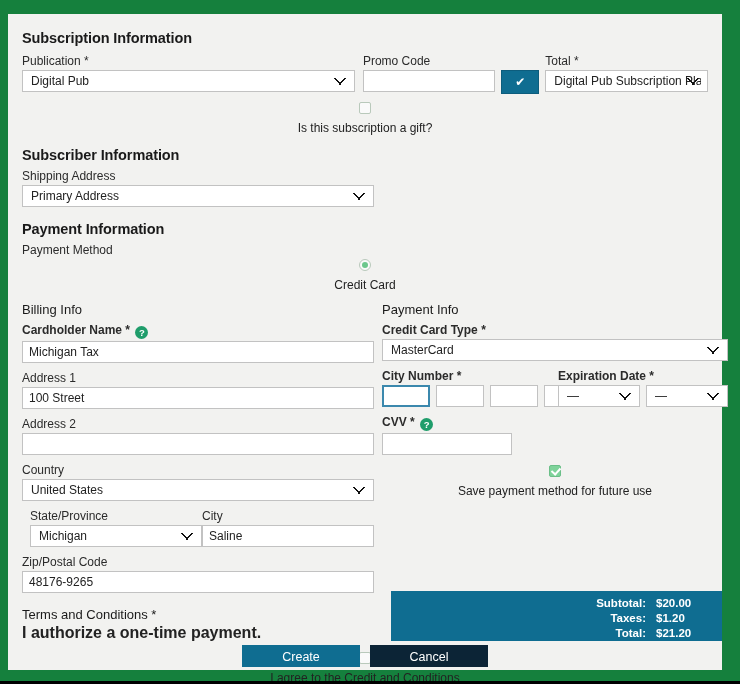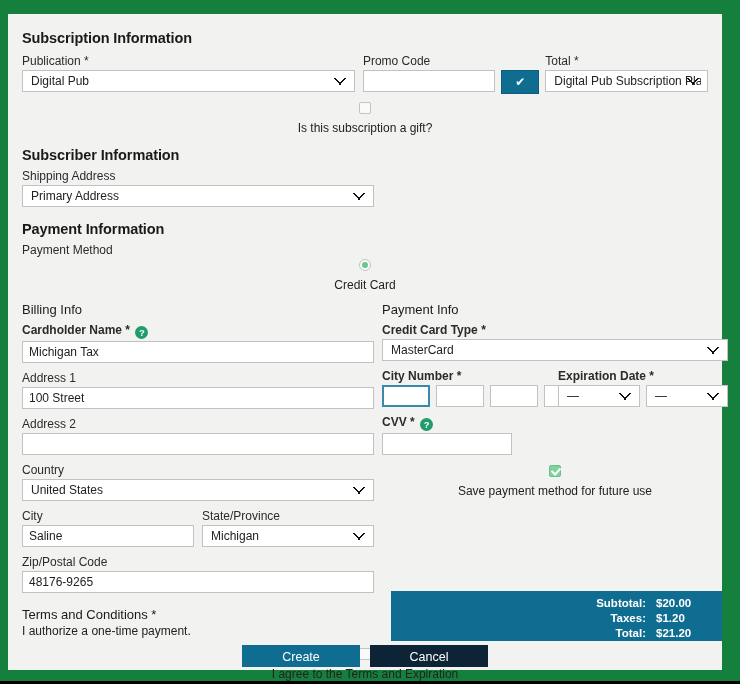--- a/index.html
+++ b/index.html
@@ -46,21 +46,21 @@
     font-weight: normal;
     color: #1a1a1a;
   }
   .fld-label {
     font-size: 12px;
     color: #2b2b2b;
     margin-bottom: 2px;
     display: block;
   }
   .fld-label.bold { font-weight: bold; }
-  .plain-text { font-size: 12px; color: #222; }
+  .plain-text { font-size: 16px; color: #222; font-weight: bold; }
 
   
   .txt, .sel {
     width: 100%;
     height: 22px;
     border: 1px solid #c2c2c2;
     background: #ffffff;
     font-family: "Liberation Sans", sans-serif;
     font-size: 12px;
     color: #222;
@@ -291,29 +291,29 @@
           </div>
 
           <div class="mt8">
             <label class="fld-label">Country</label>
             <select class="sel">
               <option>United States</option>
             </select>
           </div>
 
           <div class="row mt8">
-            <div style="width:172px;">
-              <label class="fld-label">City</label>
-              <input class="txt" type="text" value="Saline" style="">
-            </div>
             <div style="width:172px; margin-left:8px;">
               <label class="fld-label">State/Province</label>
               <select class="sel">
                 <option>Michigan</option>
               </select>
+            </div>
+            <div style="width:172px;">
+              <label class="fld-label">City</label>
+              <input class="txt" type="text" value="Saline" style="">
             </div>
           </div>
 
           <div class="mt8">
             <label class="fld-label">Zip/Postal Code</label>
             <input class="txt" type="text" value="48176-9265" style="">
           </div>
         </div>
 
         <div class="col-r">
@@ -363,21 +363,21 @@
             <span>Save payment method for future use</span>
           </div>
         </div>
       </div>
 
       <div class="sub-title mt14">Terms and Conditions *</div>
       <div class="plain-text mt2">I authorize a one-time payment.</div>
 
       <div class="chk-row mt10">
         <span class="cbox"></span>
-        <span>I agree to the Terms and Expiration</span>
+        <span>I agree to the Credit and Conditions</span>
       </div>
 
       <div class="totals">
         <div class="tot-line">
           <span class="tot-lbl">Subtotal:</span>
           <span class="tot-val">$20.00</span>
         </div>
         <div class="tot-line">
           <span class="tot-lbl">Taxes:</span>
           <span class="tot-val">$1.20</span>

